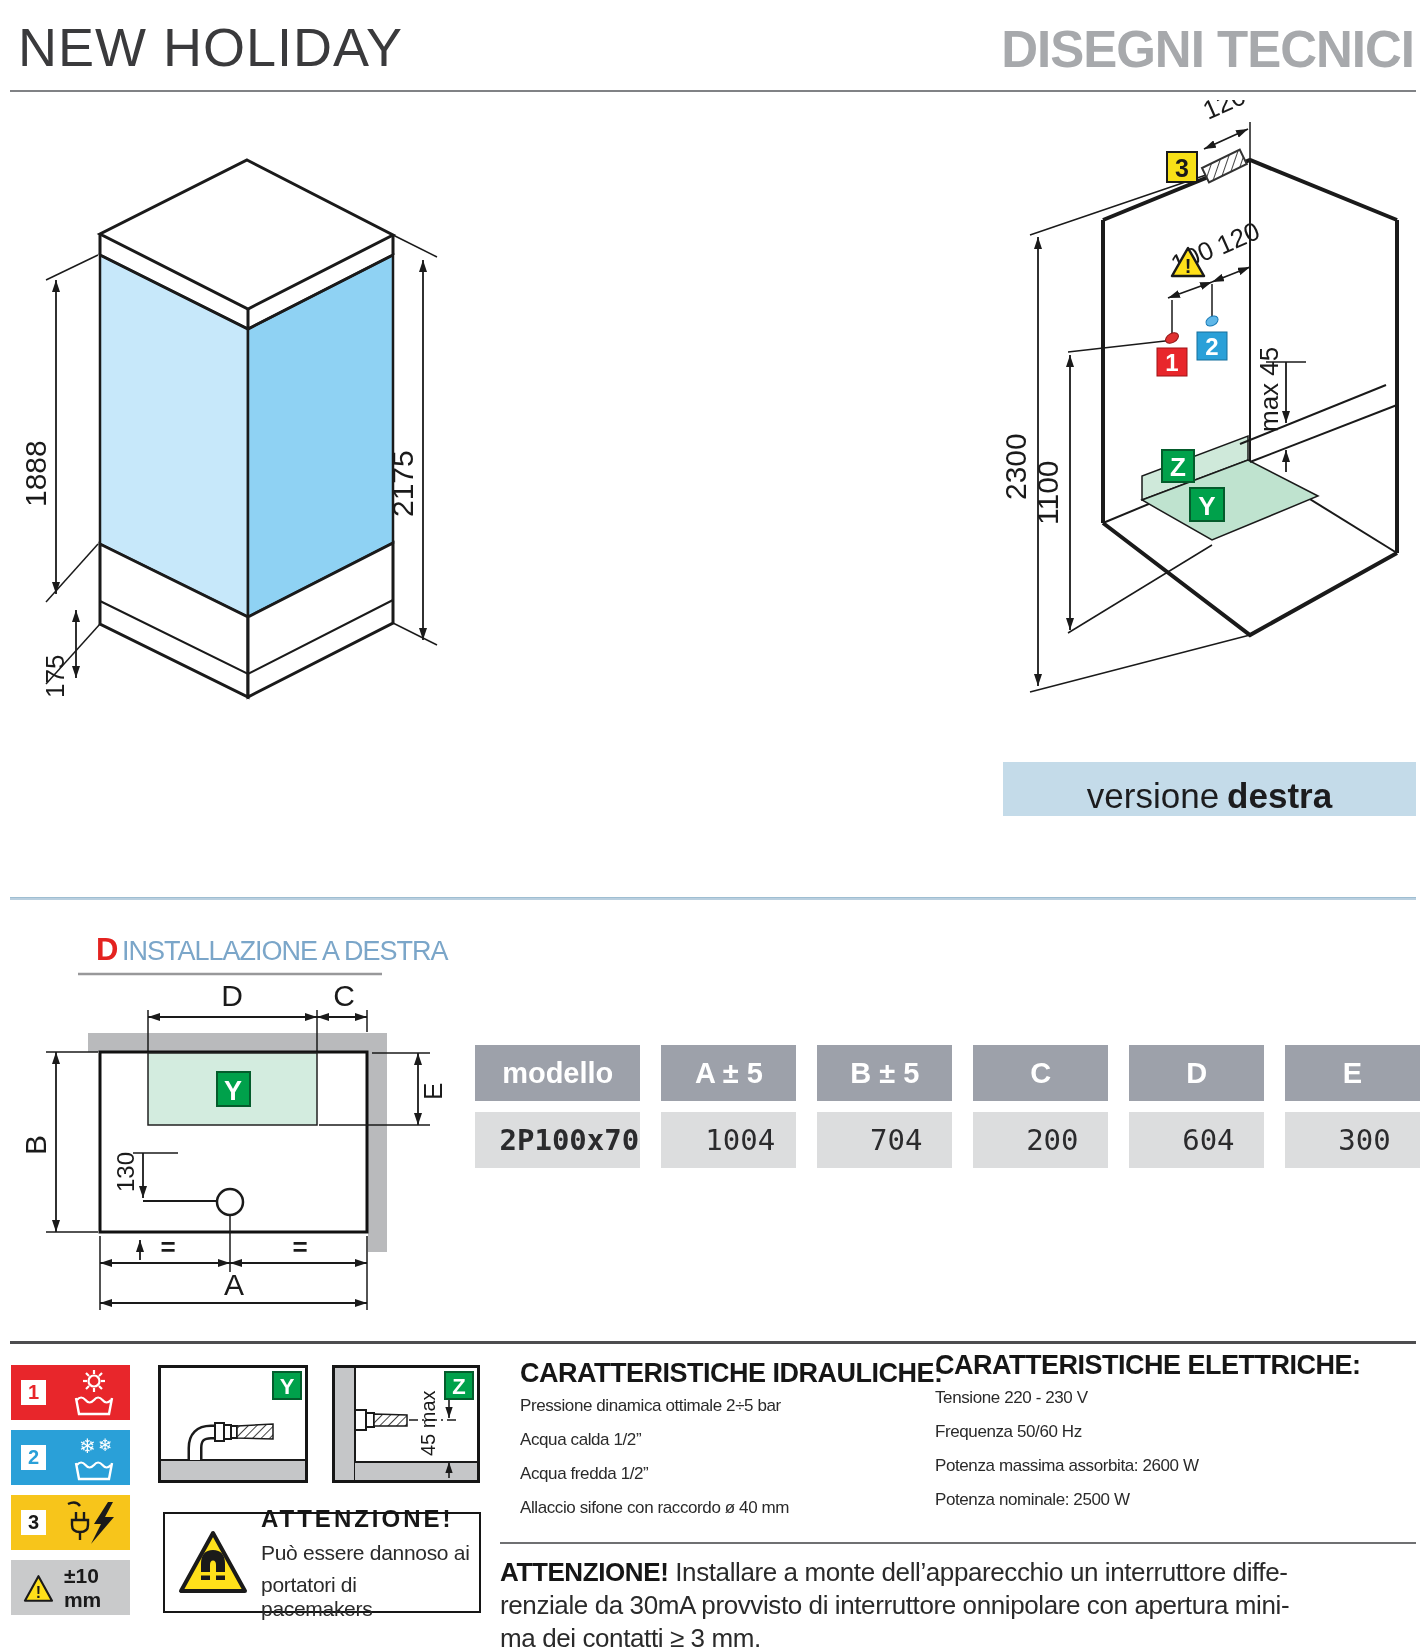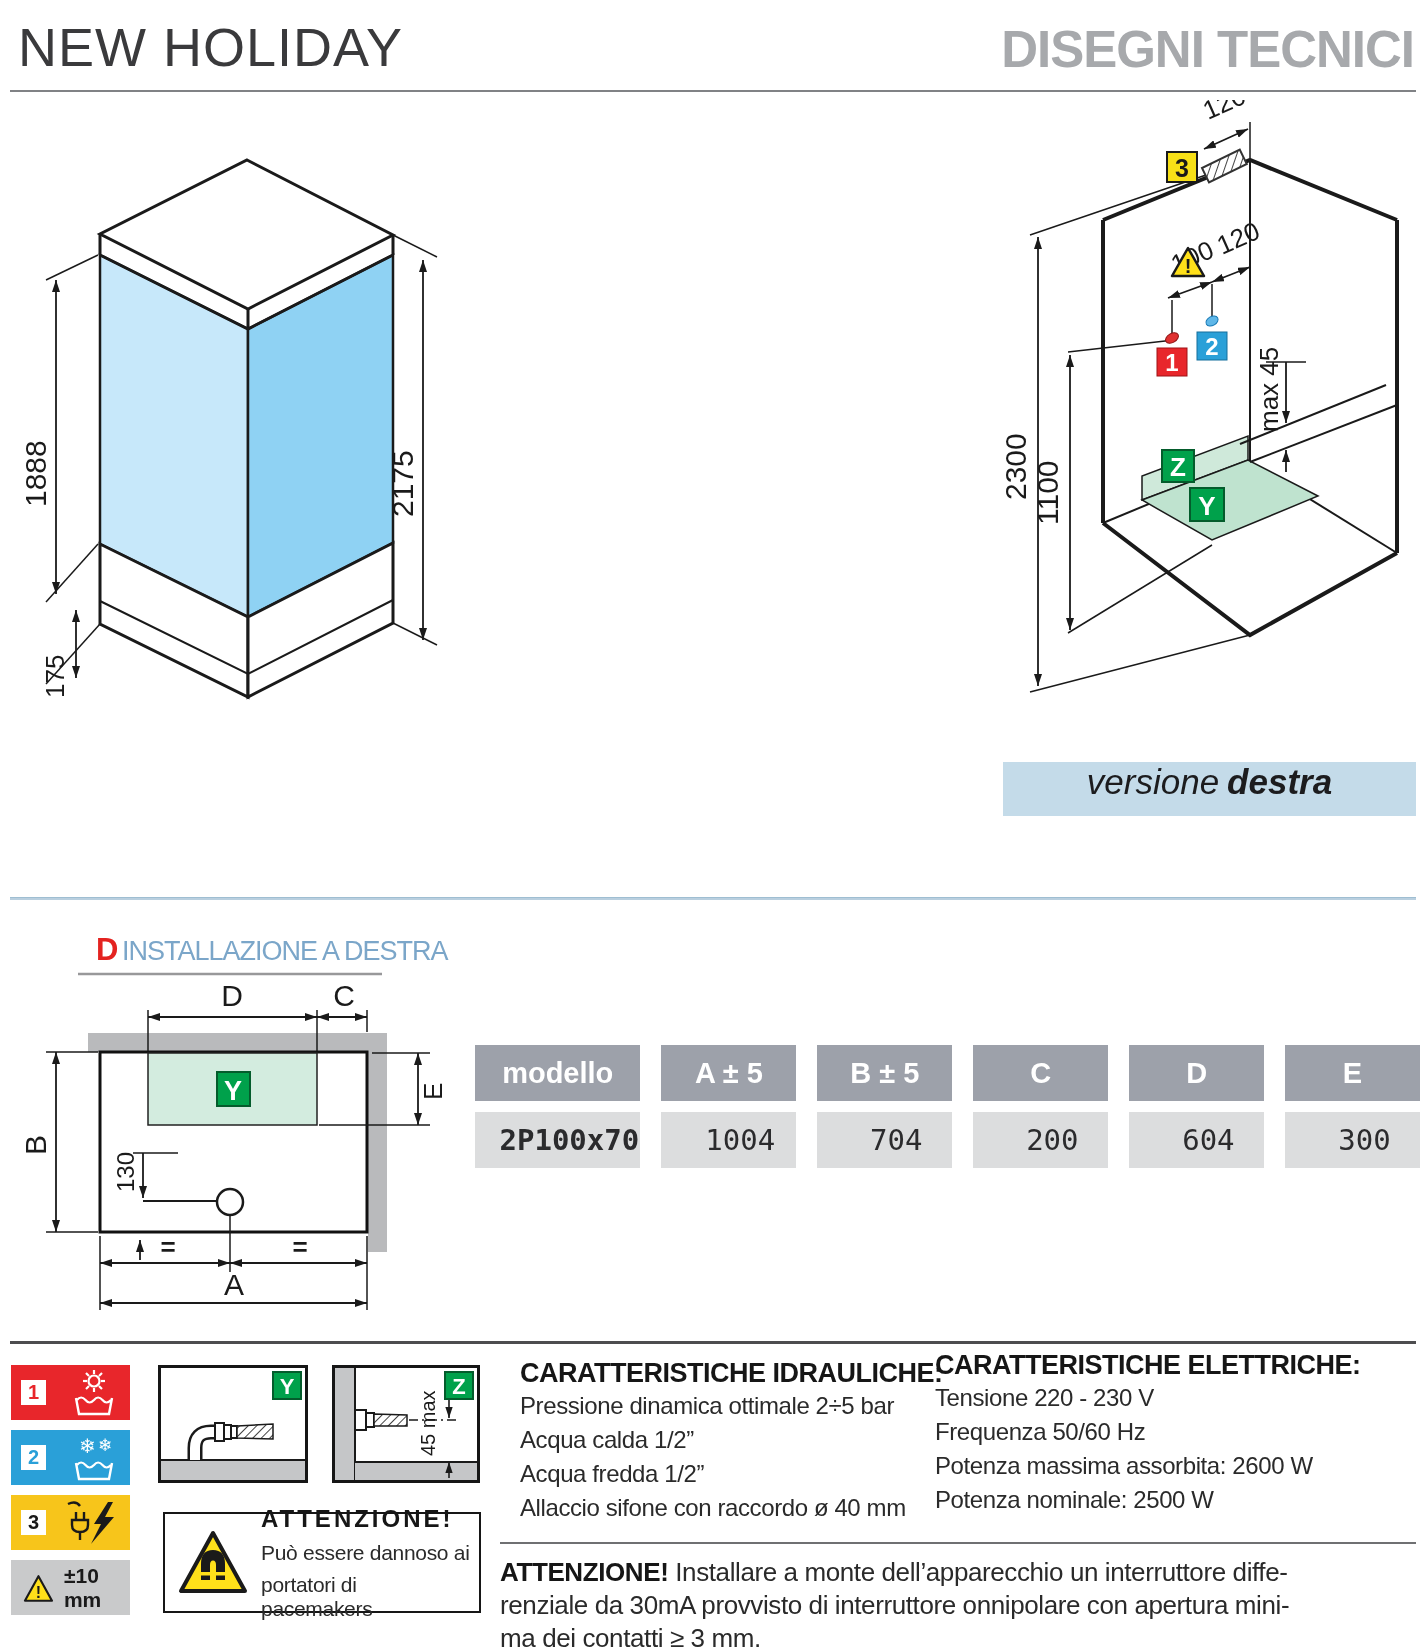--- a/index.html
+++ b/index.html
@@ -7,22 +7,22 @@
   .page { position:relative; width:1426px; height:1650px; background:#fff; overflow:hidden; }
   .abs { position:absolute; }
 
   
   .hdr-title { left:18px; top:16px; font-size:54px; font-weight:400; letter-spacing:1px; color:#3a3a3c; }
   .hdr-sub   { right:12px; top:20px; font-size:51px; font-weight:700; letter-spacing:-1px; color:#a7a9ac; }
   .hdr-rule  { left:10px; right:10px; top:90px; height:2px; background:#808285; }
 
   
   .vers-bar { left:1003px; top:762px; width:413px; height:54px; background:#c4dbe9;
-              display:flex; align-items:flex-start; justify-content:center;
-              font-size:35px; color:#1c1c1e;font-style:italic; }
+              display:flex; align-items:flex-end; justify-content:center;
+              font-size:35px; color:#1c1c1e; }
   .vers-bar b { margin-left:8px; }
 
   .blue-divider { left:10px; right:10px; top:897px; height:3px; background:#b9cfdf; border-top:1px solid #9fbed2; }
   .dark-divider { left:10px; right:10px; top:1341px; height:3px; background:#4d4d4f; }
   .warn-rule    { left:500px; top:1542px; width:916px; height:2px; background:#6f7072; }
 
   
   .spec-table { left:475px; top:1045px; width:945px; }
   .t-row { display:flex; gap:21px; }
   .t-row + .t-row { margin-top:11px; }
@@ -55,21 +55,21 @@
              background:#fff; display:flex; align-items:center; }
   .att-text { margin-left:10px; width:212px; }
   .att-title { font-weight:700; font-size:24px; letter-spacing:3px; color:#161616; }
   .att-line  { font-size:21px; line-height:24px; color:#2a2a2a; letter-spacing:-0.3px;margin-top:8px; }
 
   
   .char-block { width:430px; }
   .char-hyd { left:520px; top:1350px;margin-top:8px; }
   .char-ele { left:935px; top:1350px; }
   .char-title { font-size:27px; font-weight:700; color:#161616; letter-spacing:-0.5px; }
-  .char-line  { font-size:24px; color:#2a2a2a; line-height:34px; letter-spacing:-0.4px; }
+  .char-line  { font-size:17px; color:#2a2a2a; line-height:34px; letter-spacing:-0.4px; }
 
   .warn-par { left:500px; top:1556px; width:918px; font-size:26px; line-height:33px;
               color:#2a2a2a; letter-spacing:-0.4px; }
   .warn-par .lbl { font-weight:700; color:#161616; }
   .warn-par .txt { white-space:pre-line; }
 
   svg text { font-family:"Liberation Sans", sans-serif; }
   .dim-txt { font-size:30px; fill:#1a1a1a; }
   .dim-txt-s { font-size:26px; fill:#1a1a1a; }
 </style>

